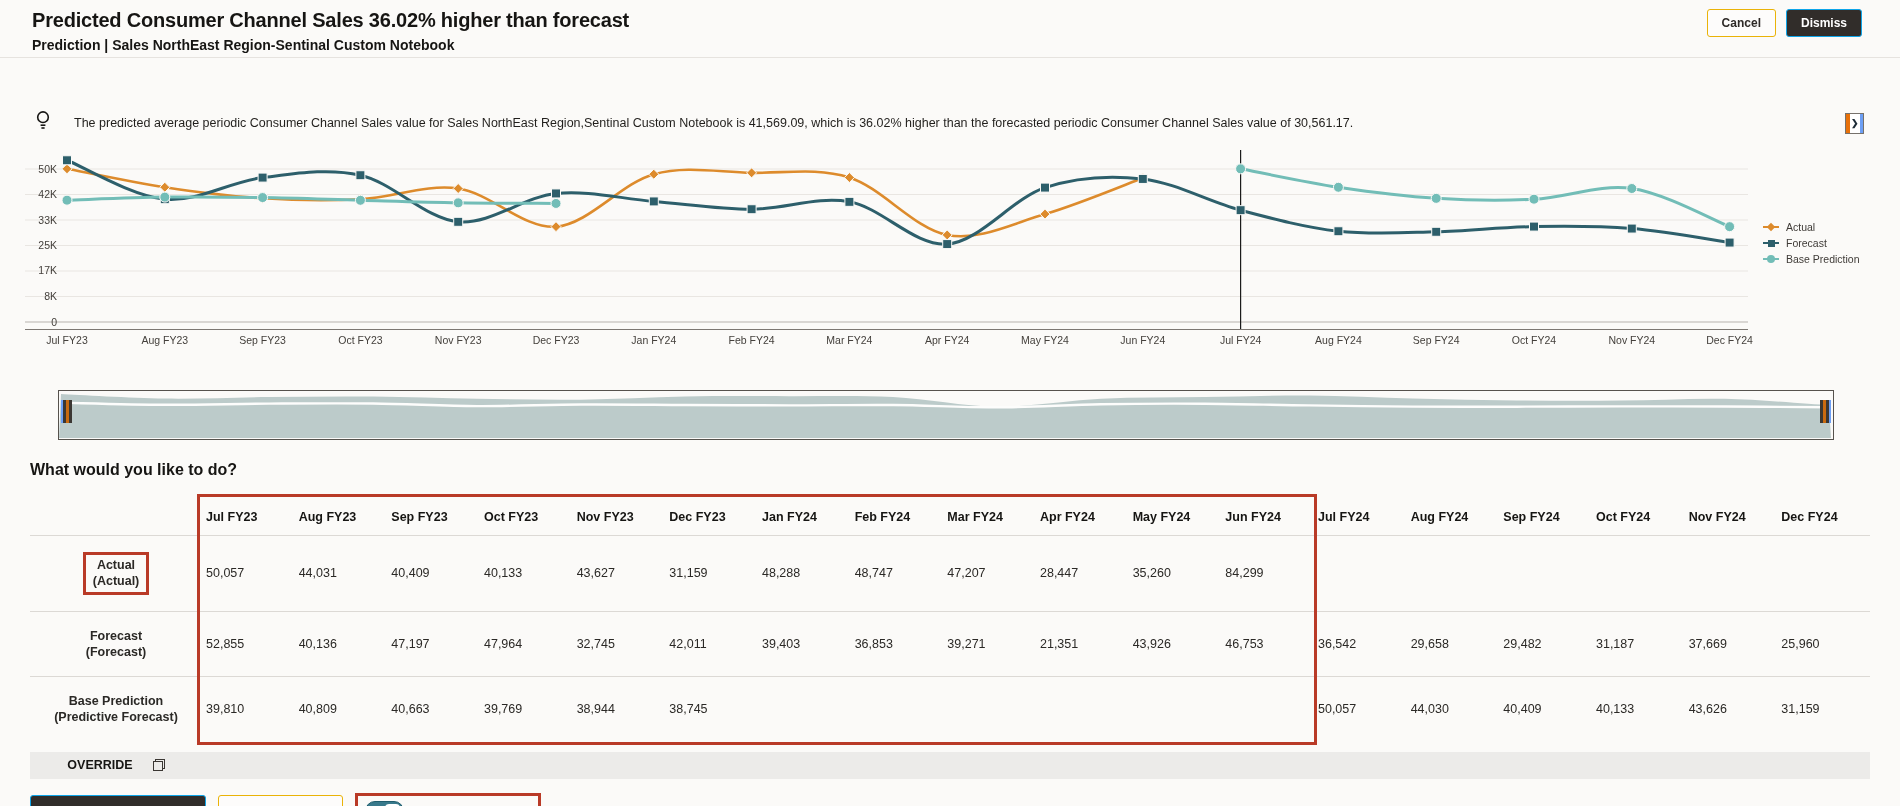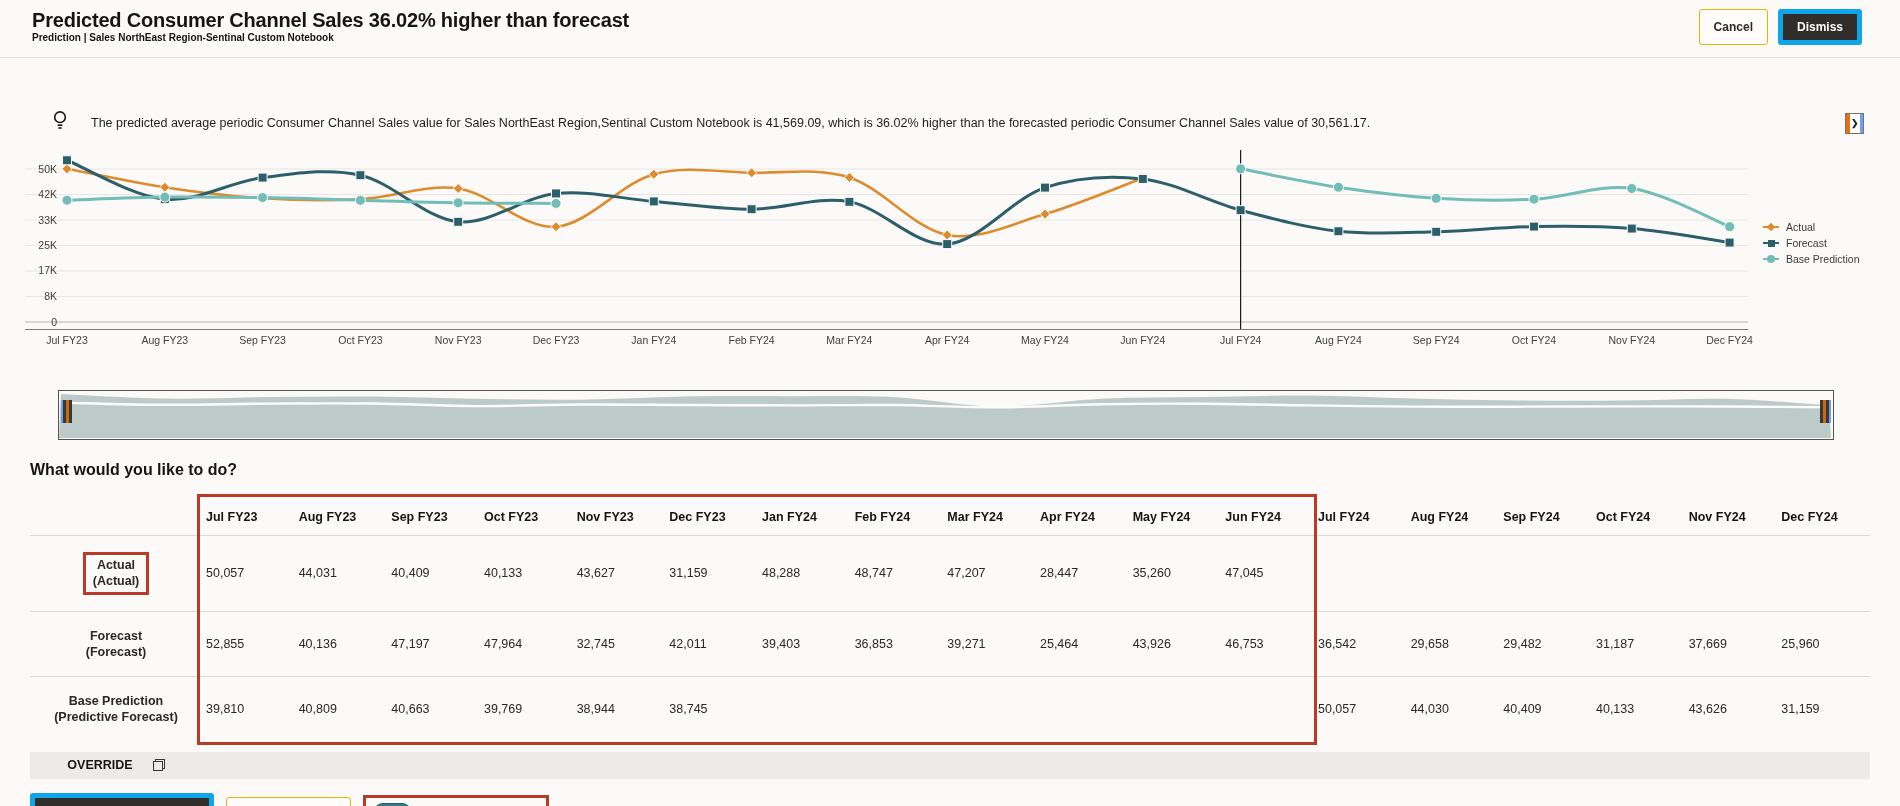--- a/index.html
+++ b/index.html
@@ -3,28 +3,28 @@
 <meta charset="utf-8">
 <style>
   * { margin:0; padding:0; box-sizing:border-box; }
   html,body { width:1900px; height:806px; }
   body { font-family:"Liberation Sans", sans-serif; background:#fbfaf8; color:#161513; }
   .app { position:relative; width:1900px; height:806px; background:#fbfaf8; overflow:hidden; }
 
   
   .hdr { position:absolute; top:0; left:0; right:0; height:58px; border-bottom:1px solid #e6e3df; padding:9px 18px 0 32px; }
   .hdr-title { font-size:20px; font-weight:800; letter-spacing:-0.2px; color:#161513; }
-  .hdr-sub { font-size:10px; font-weight:700; color:#161513; }
+  .hdr-sub { margin-top:5px; font-size:14px; font-weight:700; color:#161513; }
   .hdr-actions { position:absolute; top:9px; right:38px; display:flex; gap:10px; }
   .btn { font-family:inherit; font-size:12px; font-weight:700; border-radius:3px; padding:6px 14px; cursor:pointer; }
   .btn-ghost { background:#fdfcfb; color:#2f2b28; border:1px solid #eab308; }
-  .btn-dark { background:#312d2a; color:#ffffff; border:5px solid #0ea5e9; }
-
-  
-  .insight { position:absolute; top:112px; left:52px; right:36px; display:flex; align-items:center; }
+  .btn-dark { background:#312d2a; color:#ffffff; border:1px solid #0ea5e9; }
+
+  
+  .insight { position:absolute; top:112px; left:35px; right:36px; display:flex; align-items:center; }
   .bulb { flex:0 0 auto; margin-top:-2px; }
   .insight-msg { margin-left:23px; font-size:12.5px; color:#211f1c; }
   .expand-icon { margin-left:auto; width:19px; height:21px; border:1.5px solid #76716b; background:#ffffff; display:flex; align-items:stretch; cursor:pointer; }
   .ei-left { width:4px; background:#e8710a; }
   .ei-chev { flex:1; display:flex; align-items:center; justify-content:center; font-size:9px; font-weight:800; color:#1c2b36; }
   .ei-right { width:3.5px; background:#6d9ff5; }
 
   
   .chart-wrap { position:absolute; top:146px; left:0; width:1756px; height:212px; }
   .legend { position:absolute; top:221px; left:1763px; display:flex; flex-direction:column; gap:4px; }
@@ -256,21 +256,21 @@
             <div class="cell">44,031</div>
             <div class="cell">40,409</div>
             <div class="cell">40,133</div>
             <div class="cell">43,627</div>
             <div class="cell">31,159</div>
             <div class="cell">48,288</div>
             <div class="cell">48,747</div>
             <div class="cell">47,207</div>
             <div class="cell">28,447</div>
             <div class="cell">35,260</div>
-            <div class="cell">47,045</div>
+            <div class="cell">84,299</div>
             <div class="cell"></div>
             <div class="cell"></div>
             <div class="cell"></div>
             <div class="cell"></div>
             <div class="cell"></div>
             <div class="cell"></div>
           </div>
           <div class="trow">
             <div class="cell label-cell">
               <div class="rl">Forecast</div>
@@ -278,21 +278,21 @@
             </div>
             <div class="cell">52,855</div>
             <div class="cell">40,136</div>
             <div class="cell">47,197</div>
             <div class="cell">47,964</div>
             <div class="cell">32,745</div>
             <div class="cell">42,011</div>
             <div class="cell">39,403</div>
             <div class="cell">36,853</div>
             <div class="cell">39,271</div>
-            <div class="cell">25,464</div>
+            <div class="cell">21,351</div>
             <div class="cell">43,926</div>
             <div class="cell">46,753</div>
             <div class="cell">36,542</div>
             <div class="cell">29,658</div>
             <div class="cell">29,482</div>
             <div class="cell">31,187</div>
             <div class="cell">37,669</div>
             <div class="cell">25,960</div>
           </div>
           <div class="trow">

